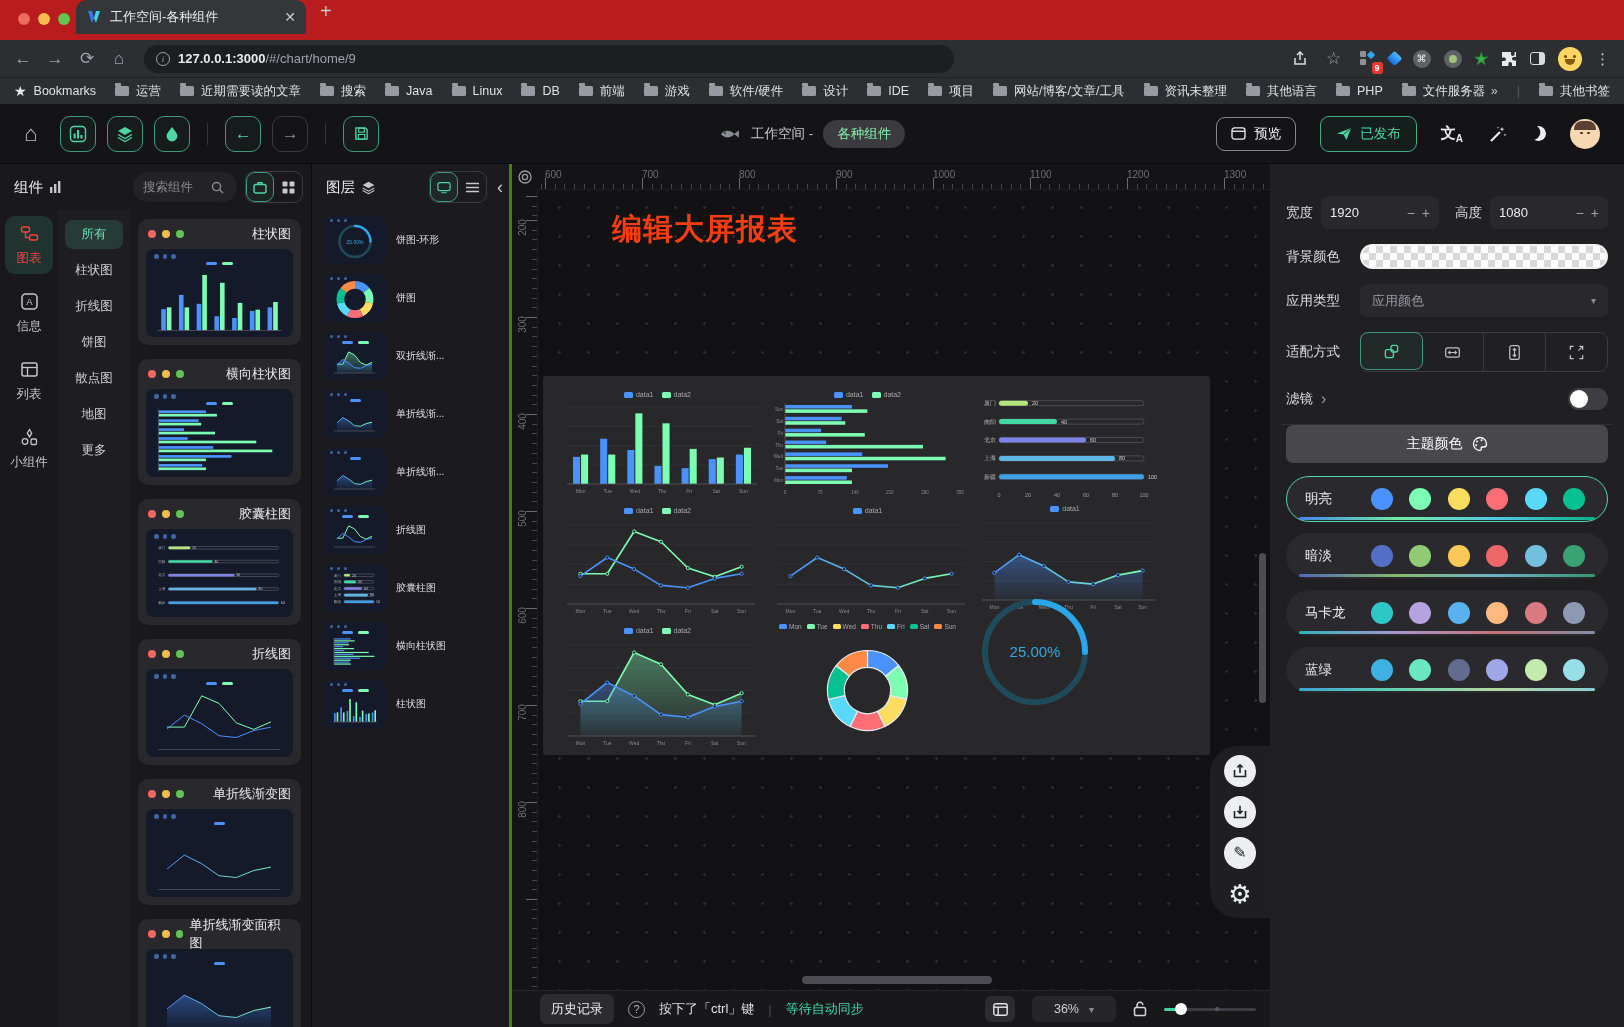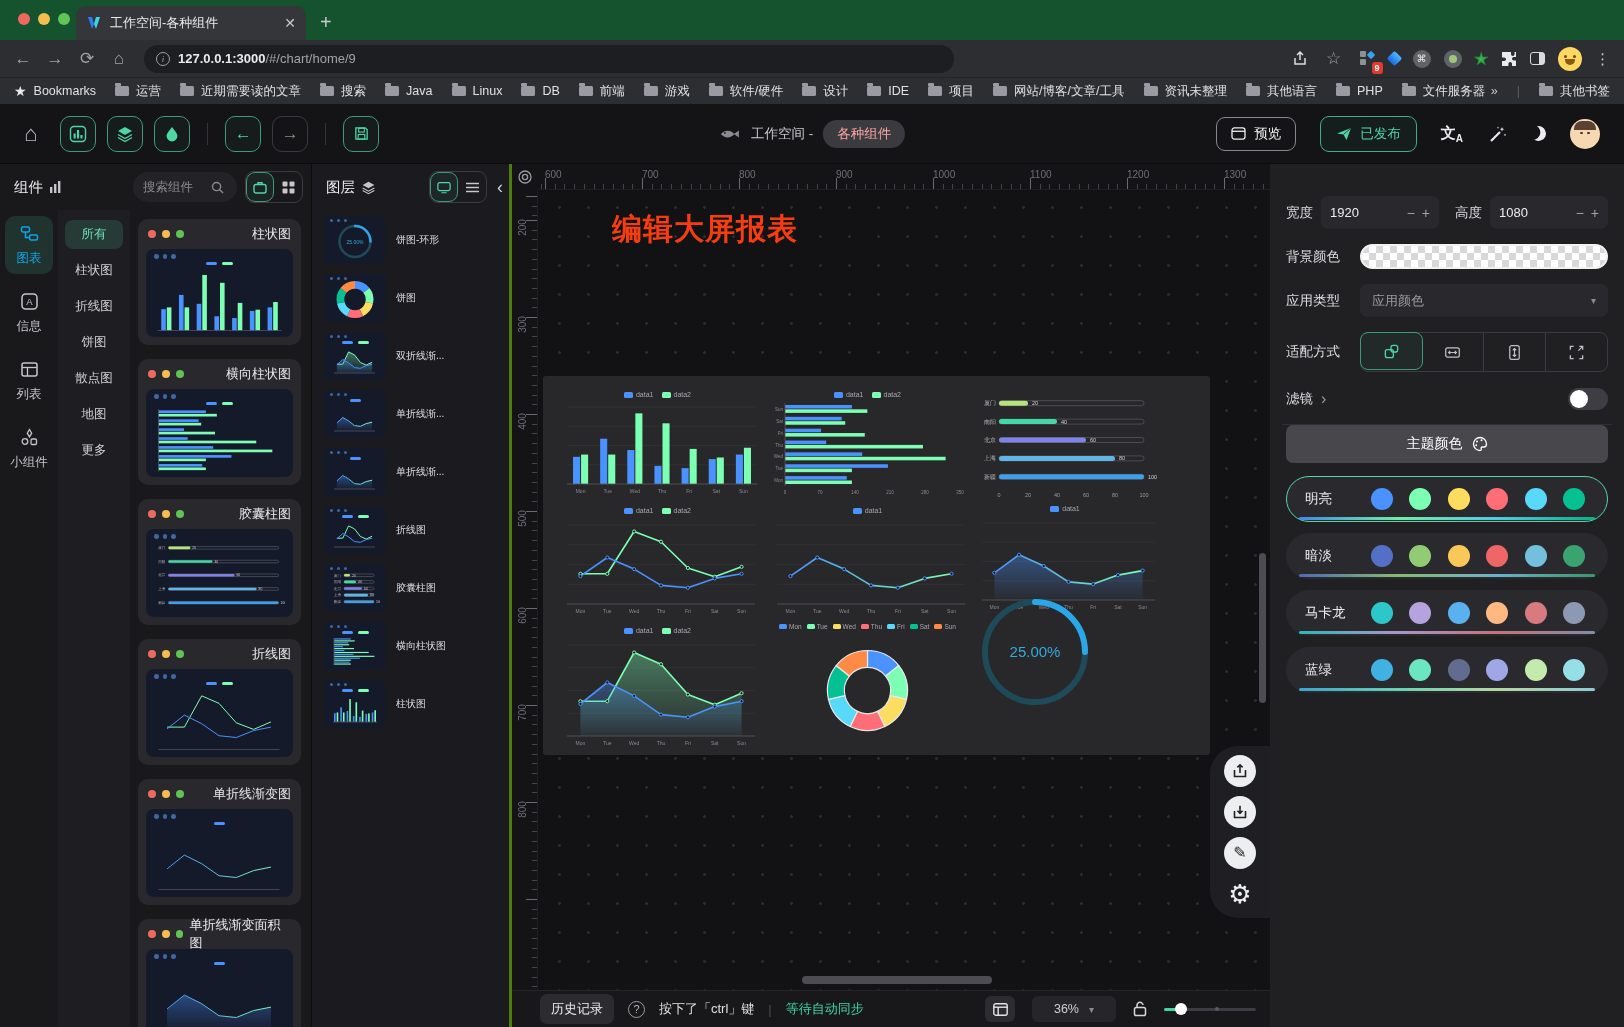--- a/index.html
+++ b/index.html
@@ -1,19 +1,19 @@
 <!DOCTYPE html>
 <html><head>
 <meta charset="utf-8">
 <style>
 *{box-sizing:border-box;margin:0;padding:0}
 html,body{width:1624px;height:1027px;overflow:hidden;background:#161619;font-family:"Liberation Sans",sans-serif;-webkit-font-smoothing:antialiased}
 .stage{position:relative;width:1624px;height:1027px;display:flex;flex-direction:column;color:#e4e4e8}
 
-.titlebar{height:40px;background:#14532d;display:flex;align-items:flex-end;flex:none;position:relative}
+.titlebar{height:40px;background:#b91c1c;display:flex;flex:none;position:relative}
 .traffic{position:absolute;left:18px;top:13px;display:flex;gap:8px}
 .tl{width:12px;height:12px;border-radius:50%}
 .tl.r{background:#ee6a5f}.tl.y{background:#f5bd4f}.tl.g{background:#61c454}
 .tab{margin-left:76px;width:230px;height:34px;background:#35363a;border-radius:10px 10px 0 0;display:flex;align-items:center;padding:0 10px;gap:8px;font-size:13px;color:#e8eaed}
 .tab-title{flex:1;white-space:nowrap;overflow:hidden}
 .tab-close{color:#c7c9cc;font-size:14px;line-height:1}
 .newtab{color:#c7c9cc;font-size:20px;margin:0 0 6px 14px}
 .favicon{width:16px;height:16px;flex:none}
 .navbar{height:37px;background:#2d2e32;display:flex;align-items:center;padding:0 10px;gap:6px;flex:none}
 .nav-g{color:#9fa3a8;font-size:17px;width:26px;text-align:center}
@@ -44,21 +44,21 @@
 .bm-sep{color:#5a5d62}
 
 .apptoolbar{height:60px;background:#141417;border-bottom:1px solid #0c0c0e;display:flex;align-items:center;padding:0 24px;flex:none;position:relative}
 .tb-left{display:flex;align-items:center;gap:11px}
 .home-ico{color:#b9b9bf;font-size:22px;margin-right:12px}
 .tb-btn{width:36px;height:36px;border:1px solid #3e9a78;border-radius:10px;display:grid;place-items:center;color:#4ed6a4;background:rgba(78,214,164,.04)}
 .tb-btn.plain{border-color:#3a3a40;color:#8a8a90;background:none}
 .tb-div{width:1px;height:22px;background:#333338;margin:0 6px}
 .arrow-g{font-size:17px}
 .tb-center{position:absolute;left:50%;transform:translateX(-50%);display:flex;align-items:center;gap:10px;font-size:13.5px;color:#c9c9ce}
-.proj-pill{background:#3a3a3f;color:#fca5a5;border-radius:14px;padding:5px 14px;font-size:13.5px}
+.proj-pill{background:#3a3a3f;color:#86efac;border-radius:14px;padding:5px 14px;font-size:13.5px}
 .tb-right{margin-left:auto;display:flex;align-items:center;gap:24px}
 .btn-preview{height:34px;border:1px solid #87878d;border-radius:9px;padding:0 14px;display:flex;align-items:center;gap:8px;color:#f0f0f2;font-size:13.5px;background:none}
 .btn-publish{height:36px;border:1px solid #3fae85;border-radius:9px;padding:0 15px;display:flex;align-items:center;gap:8px;color:#4ed6a4;font-size:13.5px;background:rgba(78,214,164,.05)}
 .lang-ico{color:#ececf0;font-size:15px;font-weight:700}
 .lang-ico sub{font-size:10px}
 .moon{width:15px;height:15px;border-radius:50%;box-shadow:inset -5px -3px 0 0 #ececf0;transform:rotate(-20deg)}
 .app-av{width:30px;height:30px;border-radius:50%;background:#f6d9b0;position:relative;overflow:hidden}
 .app-av::before{content:'';position:absolute;left:4px;top:2px;right:4px;height:9px;border-radius:8px 8px 0 0;background:#5d4034}
 .app-av::after{content:'';position:absolute;left:10px;top:13px;width:2.5px;height:2.5px;border-radius:50%;background:#4a3328;box-shadow:7px 0 0 #4a3328}
 
@@ -69,21 +69,21 @@
 .panel-title{font-size:14.5px;color:#ececf0;display:flex;gap:6px;align-items:center;margin-right:auto}
 .search-pill{width:104px;height:30px;background:#232327;border-radius:15px;display:flex;align-items:center;padding:0 10px;gap:4px}
 .search-pill input{background:none;border:none;outline:none;color:#cfcfd4;font-size:12.5px;width:64px;font-family:inherit}
 .search-pill input::placeholder{color:#8a8a90}
 .toggle-pair{display:flex;border:1px solid #3a3a40;border-radius:9px;overflow:hidden}
 .toggle-pair .tg{width:28px;height:30px;display:grid;place-items:center;color:#b9b9bf}
 .toggle-pair .tg.active{border:1px solid #3e9a78;border-radius:9px;color:#4ed6a4;background:rgba(78,214,164,.06)}
 .left-body{flex:1;display:flex;min-height:0}
 .rail{width:58px;flex:none;display:flex;flex-direction:column;align-items:center;padding-top:6px;gap:10px}
 .rail-item{width:48px;height:58px;border-radius:10px;display:flex;flex-direction:column;align-items:center;justify-content:center;gap:4px;color:#c5c5cb;font-size:12.5px}
-.rail-item.active{background:rgba(78,214,164,.14);color:#0ea5e9}
+.rail-item.active{background:rgba(78,214,164,.14);color:#ef4444}
 .rail-item svg{width:19px;height:19px}
 .cats{width:72px;flex:none;background:#1e1e22;padding-top:10px;display:flex;flex-direction:column;align-items:center;gap:7px}
 .cat{width:58px;height:29px;border-radius:8px;display:grid;place-items:center;font-size:12.5px;color:#cfcfd4}
 .cat.active{background:rgba(78,214,164,.16);color:#6fdfb6}
 .cards{flex:1;padding:9px 10px 0 8px;display:flex;flex-direction:column;gap:14px;overflow:hidden}
 .comp-card{background:#29292d;border-radius:10px;flex:none}
 .card-hd{height:30px;display:flex;align-items:center;padding:0 10px;gap:6px}
 .dot{width:8px;height:8px;border-radius:50%}
 .dot.r{background:#ee6a5f}.dot.y{background:#f5bd4f}.dot.g{background:#61c454}
 .card-title{margin-left:auto;font-size:13px;color:#e8e8ec}

